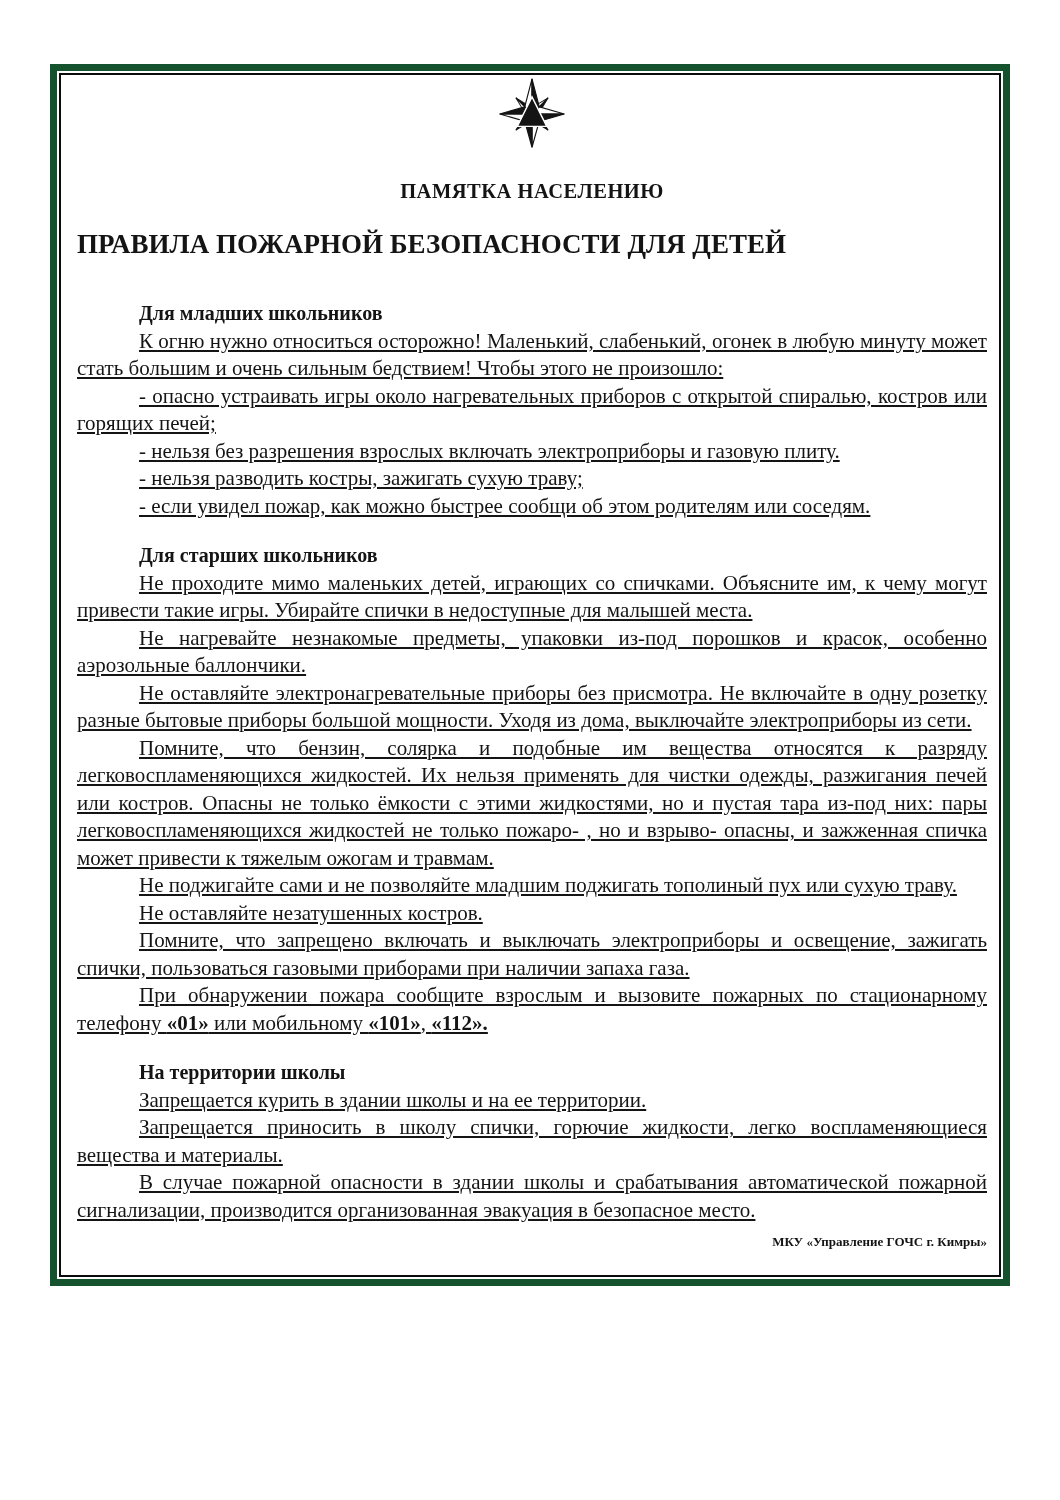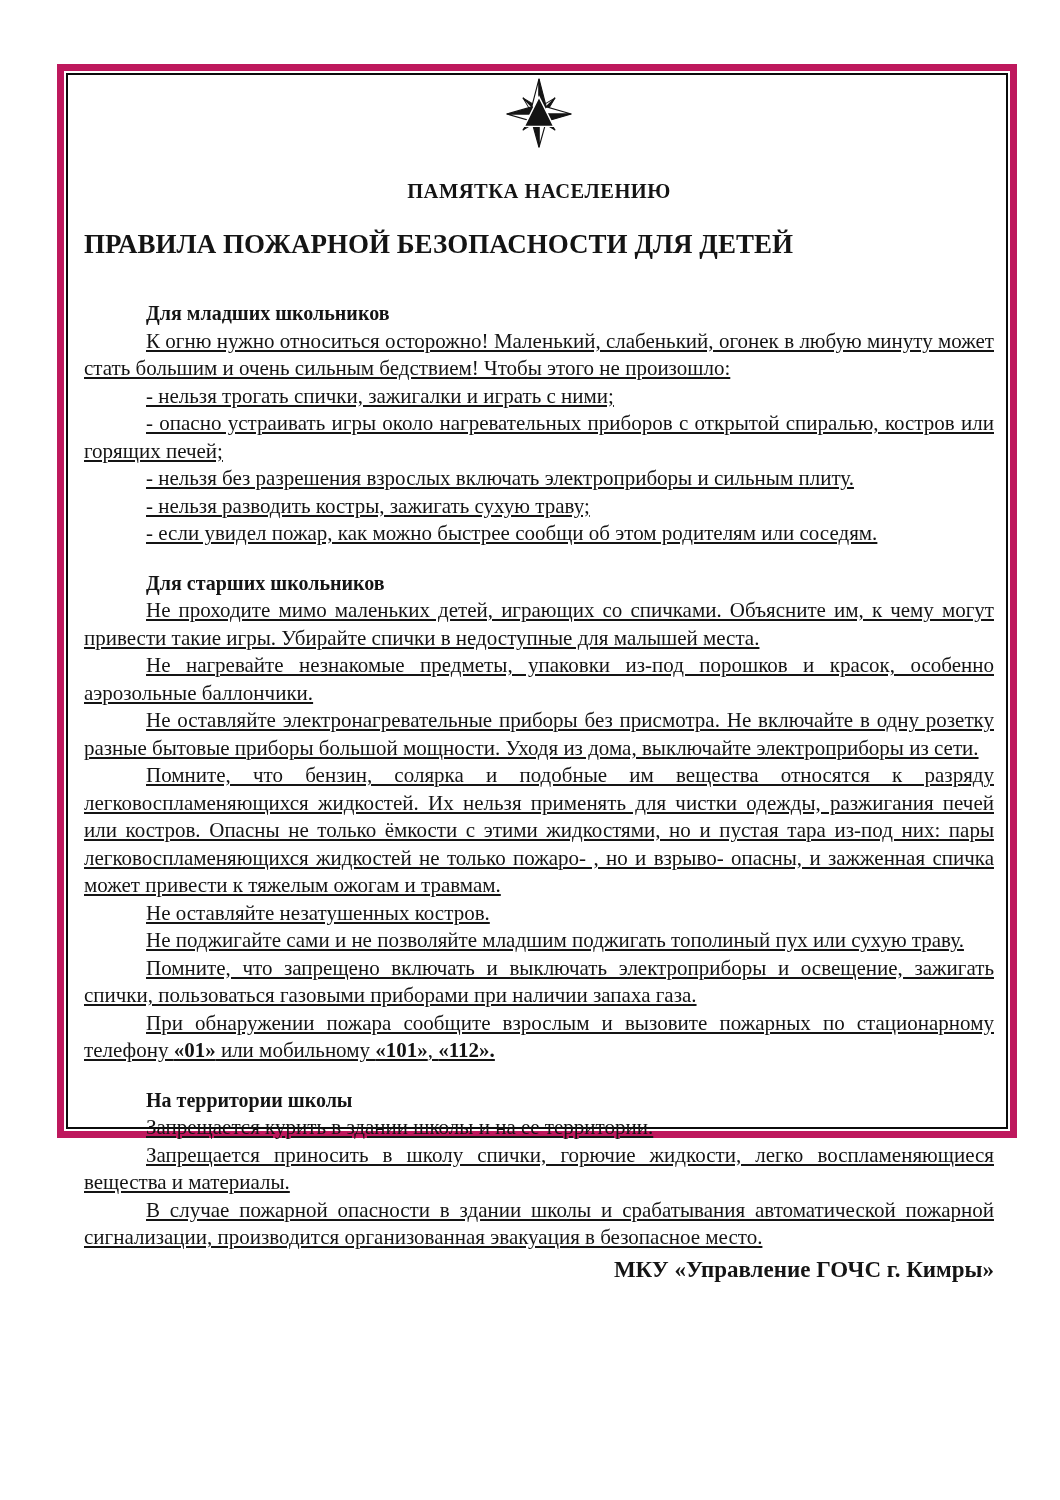--- a/index.html
+++ b/index.html
@@ -5,23 +5,23 @@
   html, body { margin: 0; padding: 0; }
   body {
     width: 1060px; height: 1500px;
     background: #ffffff;
     position: relative;
     font-family: "Liberation Serif", "DejaVu Serif", serif;
     color: #141414;
   }
   .frame {
     position: absolute;
-    left: 57px; top: 64px;
-    width: 960px; height: 1074px;
-    border: 7px solid #be185d;
+    left: 50px; top: 64px;
+    width: 960px; height: 1222px;
+    border: 7px solid #14532d;
     box-sizing: border-box;
   }
   .frame-inner {
     position: absolute;
     inset: 2px;
     border: 2px solid #0b0b0b;
     pointer-events: none;
   }
   .content {
     position: absolute;
@@ -63,21 +63,21 @@
   p.para {
     margin: 0;
     text-indent: 62px;
     text-decoration: underline;
   }
   p.para b { font-weight: bold; }
   .doc-footer {
     margin-top: 6px;
     text-align: right;
     font-weight: bold;
-    font-size: 23px;
+    font-size: 13px;
     line-height: 24px;
   }
 </style>
 </head>
 <body>
 
 <div class="frame">
   <div class="frame-inner"></div>
 
   <div class="content">
@@ -125,35 +125,34 @@
       <polygon points="0,-18 -15.5,13 15.5,13" fill="#141414" stroke="#ffffff" stroke-width="1.5"></polygon>
     </svg>
 
     <div class="kicker">ПАМЯТКА НАСЕЛЕНИЮ</div>
 
     <div class="doc-title">ПРАВИЛА ПОЖАРНОЙ БЕЗОПАСНОСТИ ДЛЯ ДЕТЕЙ</div>
 
     <div>
       <div class="section-heading first">Для младших школьников</div>
       <p class="para">К огню нужно относиться осторожно! Маленький, слабенький, огонек в любую минуту может стать большим и очень сильным бедствием! Чтобы этого не произошло:</p>
-      <p class="para">- нельзя трогать спички, зажигалки и играть с ними;</p>
       <p class="para">- опасно устраивать игры около нагревательных приборов с открытой спиралью, костров или горящих печей;</p>
-      <p class="para">- нельзя без разрешения взрослых включать электроприборы и сильным плиту.</p>
+      <p class="para">- нельзя без разрешения взрослых включать электроприборы и газовую плиту.</p>
       <p class="para">- нельзя разводить костры, зажигать сухую траву;</p>
       <p class="para">- если увидел пожар, как можно быстрее сообщи об этом родителям или соседям.</p>
     </div>
 
     <div>
       <div class="section-heading">Для старших школьников</div>
       <p class="para">Не проходите мимо маленьких детей, играющих со спичками. Объясните им, к чему могут привести такие игры. Убирайте спички в недоступные для малышей места.</p>
       <p class="para">Не нагревайте незнакомые предметы, упаковки из-под порошков и красок, особенно аэрозольные баллончики.</p>
       <p class="para">Не оставляйте электронагревательные приборы без присмотра. Не включайте в одну розетку разные бытовые приборы большой мощности. Уходя из дома, выключайте электроприборы из сети.</p>
       <p class="para">Помните, что бензин, солярка и подобные им вещества относятся к разряду легковоспламеняющихся жидкостей. Их нельзя применять для чистки одежды, разжигания печей или костров. Опасны не только ёмкости с этими жидкостями, но и пустая тара из-под них: пары легковоспламеняющихся жидкостей не только пожаро- , но и взрыво- опасны, и зажженная спичка может привести к тяжелым ожогам и травмам.</p>
+      <p class="para">Не поджигайте сами и не позволяйте младшим поджигать тополиный пух или сухую траву.</p>
       <p class="para">Не оставляйте незатушенных костров.</p>
-      <p class="para">Не поджигайте сами и не позволяйте младшим поджигать тополиный пух или сухую траву.</p>
       <p class="para">Помните, что запрещено включать и выключать электроприборы и освещение, зажигать спички, пользоваться газовыми приборами при наличии запаха газа.</p>
       <p class="para"><span>При обнаружении пожара сообщите взрослым и вызовите пожарных по стационарному телефону </span><b>«01»</b><span> или мобильному </span><b>«101»</b><span>, </span><b>«112».</b></p>
     </div>
 
     <div>
       <div class="section-heading">На территории школы</div>
       <p class="para">Запрещается курить в здании школы и на ее территории.</p>
       <p class="para">Запрещается приносить в школу спички, горючие жидкости, легко воспламеняющиеся вещества и материалы.</p>
       <p class="para">В случае пожарной опасности в здании школы и срабатывания автоматической пожарной сигнализации, производится организованная эвакуация в безопасное место.</p>
     </div>

